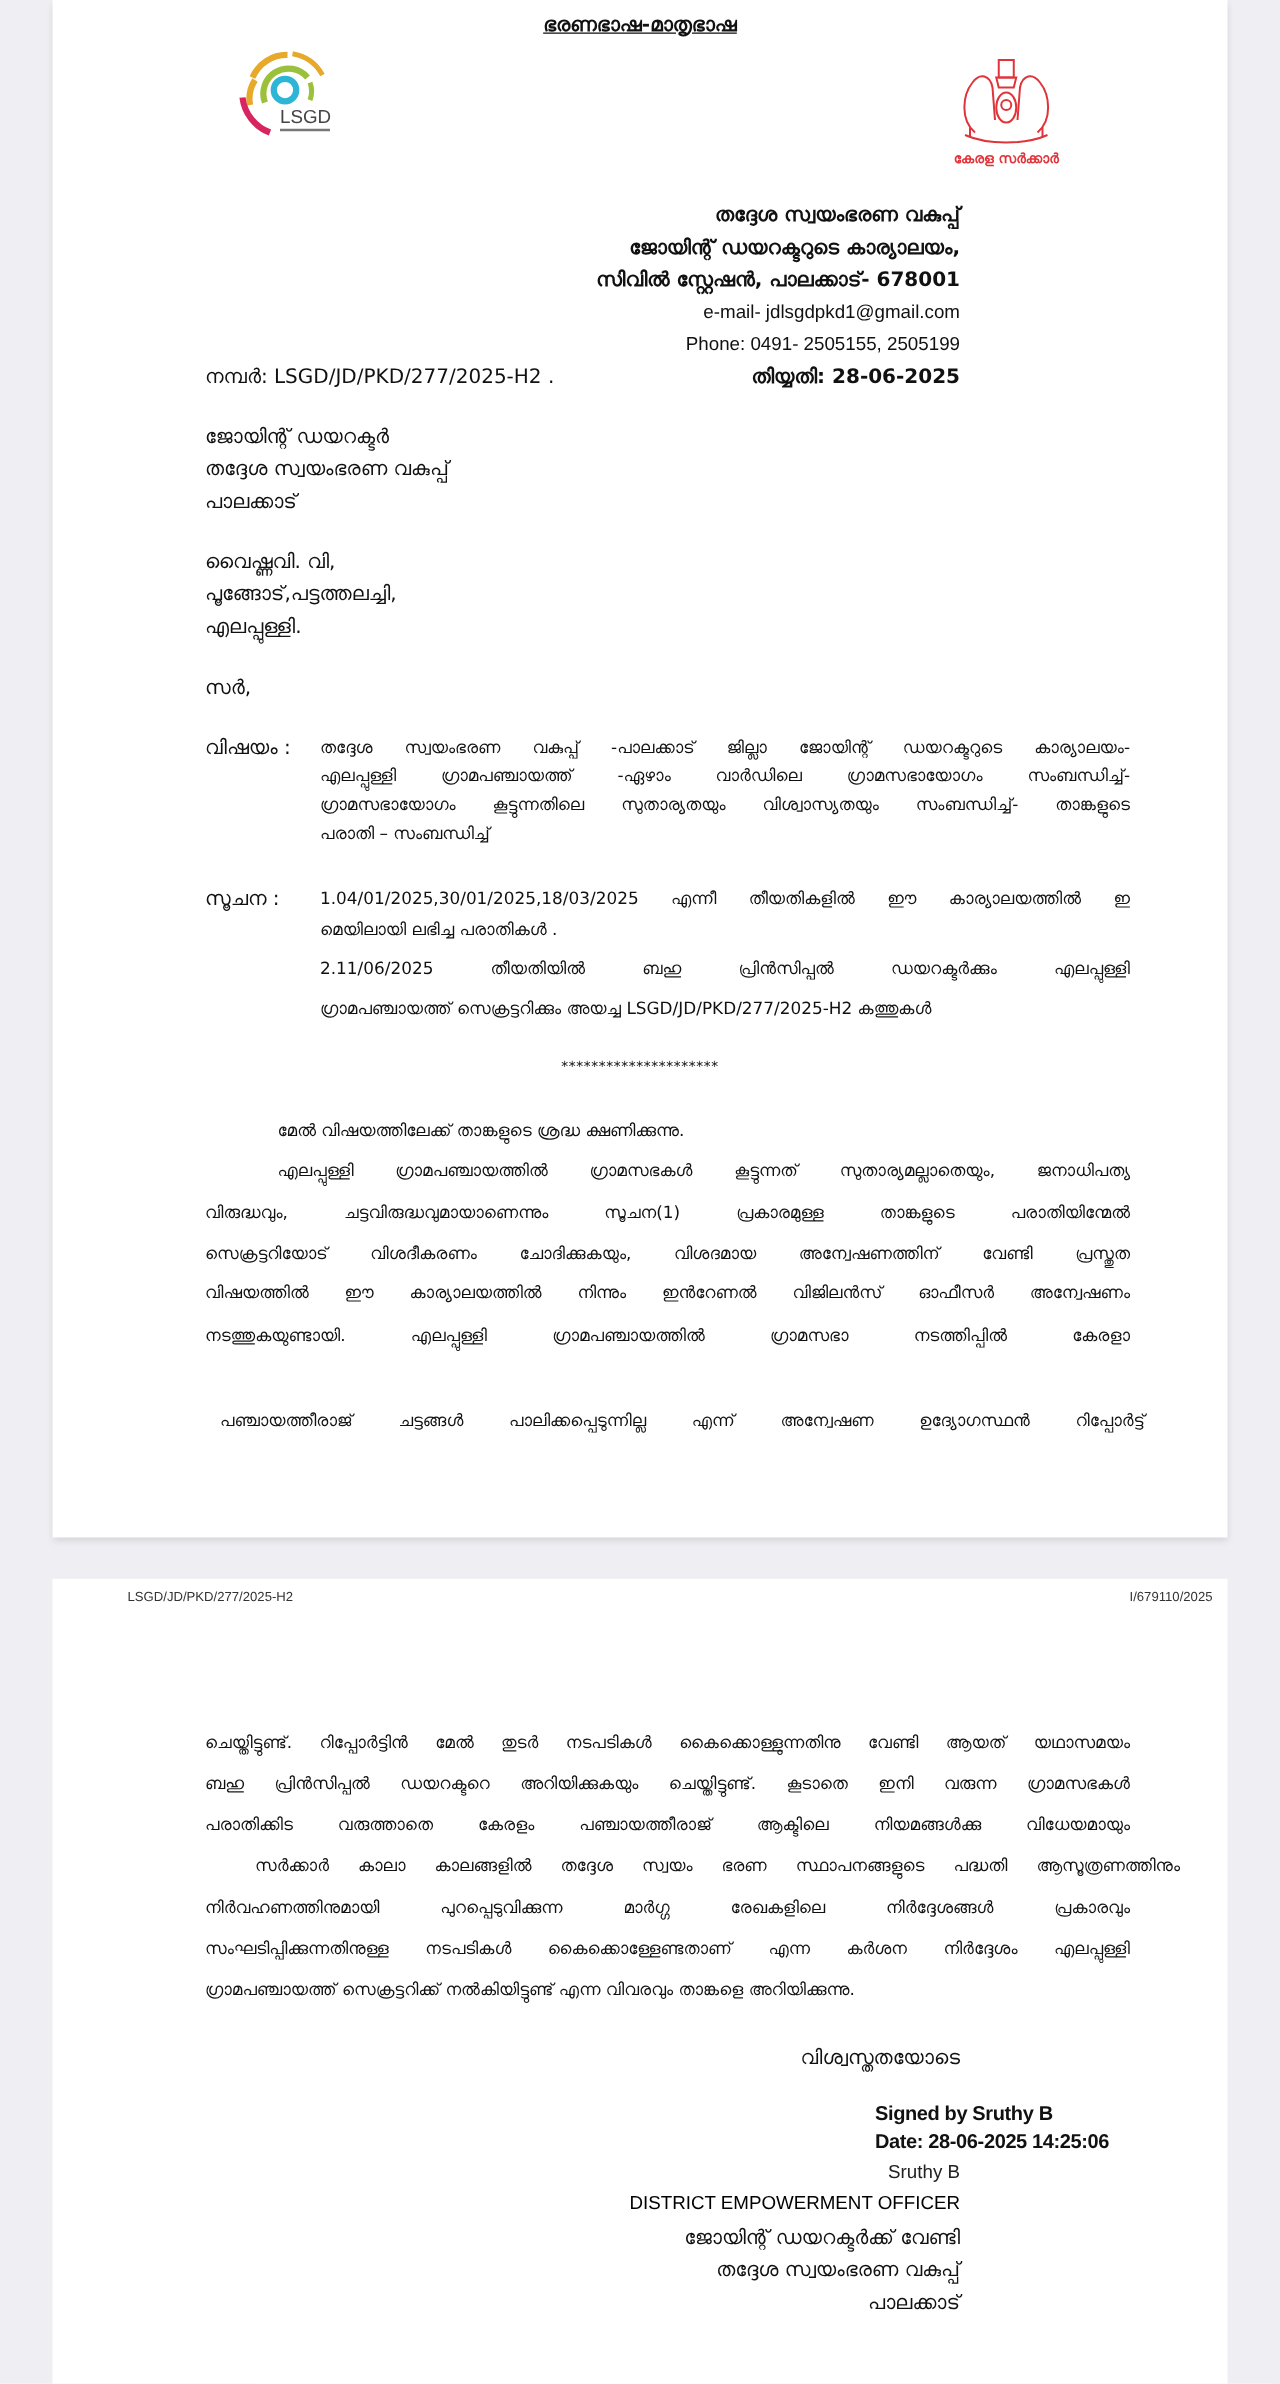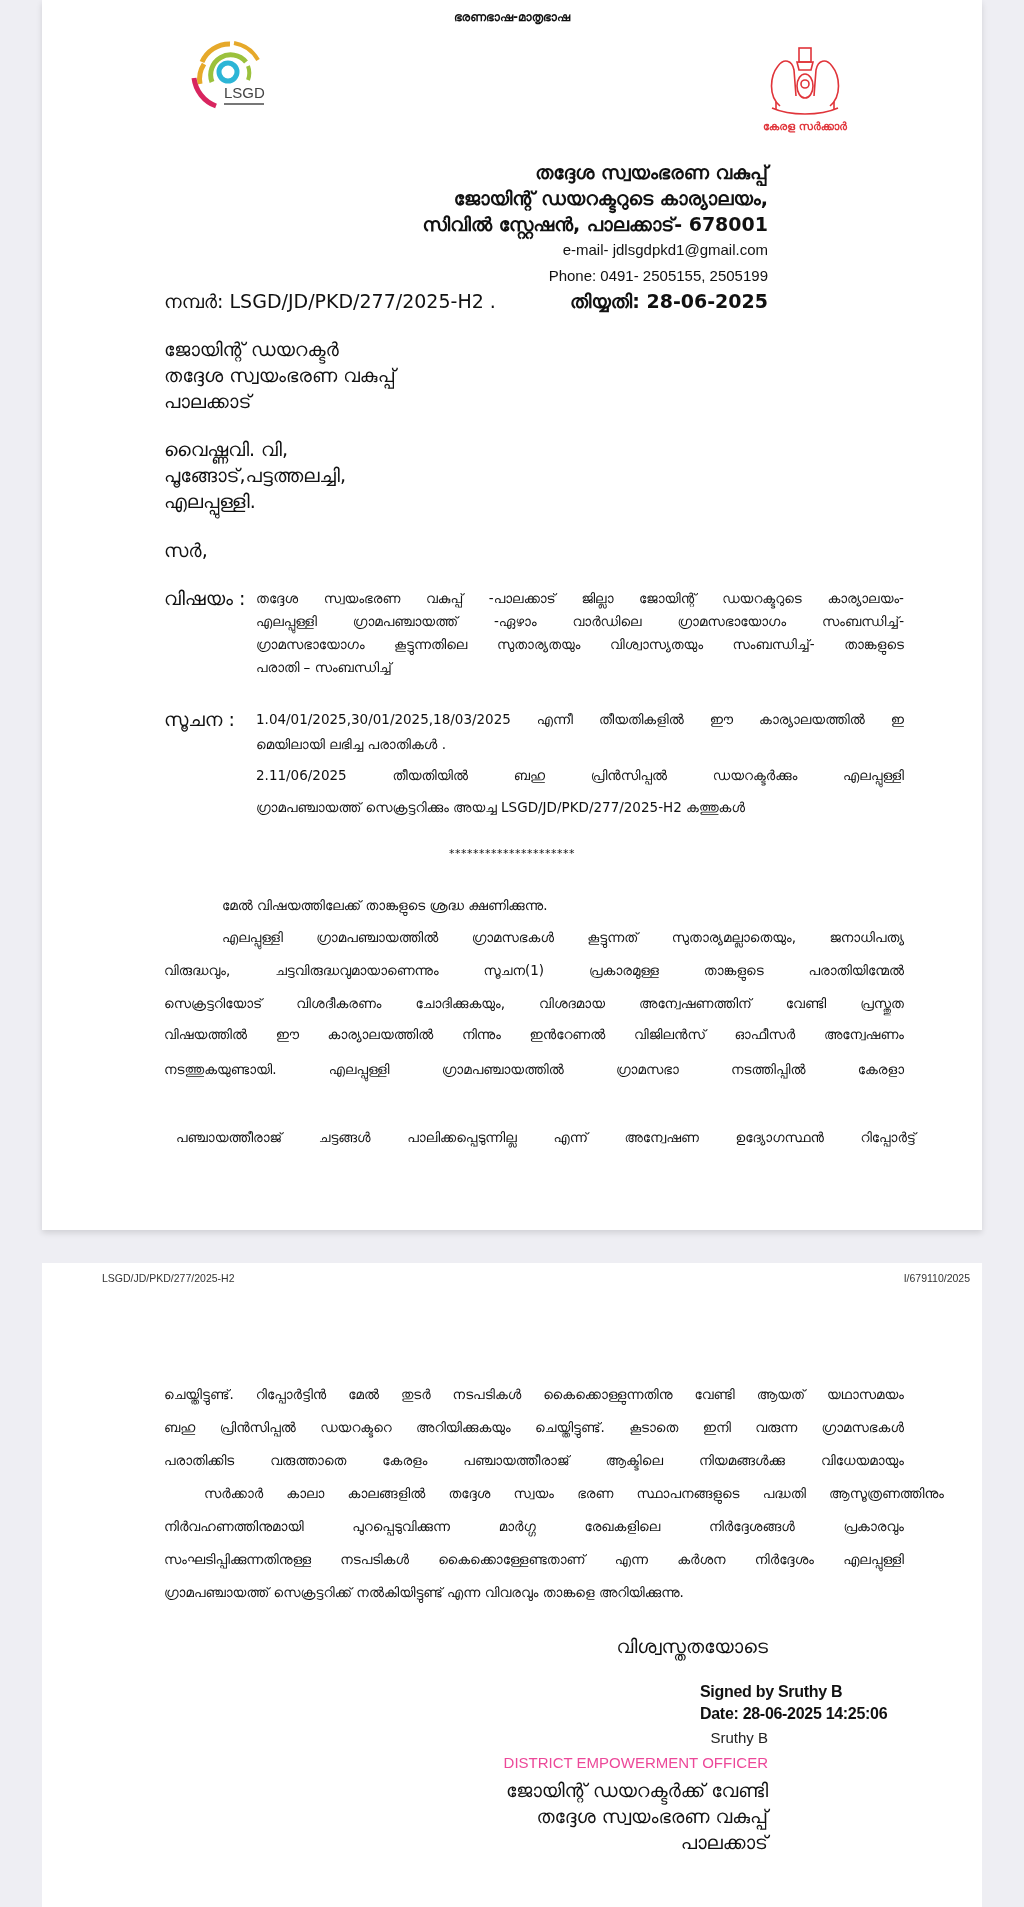--- a/index.html
+++ b/index.html
@@ -9,23 +9,23 @@
     font-family: "DejaVu Sans", "Liberation Sans", sans-serif;
     color:#111;
     position:relative;
   }
   .page {
     position:absolute; left:42px; width:940px; background:#ffffff;
   }
   #page1 { top:0; height:1230px; box-shadow:0 3px 6px rgba(0,0,0,0.12); }
   #page2 { top:1263px; height:644px; }
   .abs { position:absolute; white-space:nowrap; }
-  .ml { font-size:19px; line-height:18px; }
+  .ml { font-size:16px; line-height:18px; }
   .en { font-family:"Liberation Sans", sans-serif; font-size:15px; line-height:18px; }
-  .hdr-title { left:0; width:940px; top:10px; text-align:center; font-size:12px; font-weight:bold; }
+  .hdr-title { left:0; width:940px; top:10px; text-align:center; font-size:16px; text-decoration:underline; font-weight:bold; }
   .right-block { right:214px; text-align:right; }
   .logo-lsgd { left:148px; top:40px; width:90px; height:72px; }
   .logo-kerala { left:708px; top:36px; width:110px; height:100px; }
   .just { text-align:justify; text-align-last:justify; white-space:normal; }
   .para-line { position:absolute; left:122px; width:740px; font-size:13.5px; line-height:18px; }
   .foot { font-family:"Liberation Sans", sans-serif; font-size:10.5px; color:#333;padding-left:44px; }
   .sig-bold { font-family:"Liberation Sans", sans-serif; font-weight:bold; font-size:16px; letter-spacing:-0.3px; }
 </style>
 </head>
 <body>
@@ -116,17 +116,17 @@
   <div class="para-line just" style="top:221px;margin-left:40px;">സർക്കാർ കാലാ കാലങ്ങളിൽ തദ്ദേശ സ്വയം ഭരണ സ്ഥാപനങ്ങളുടെ പദ്ധതി ആസൂത്രണത്തിനും</div>
   <div class="para-line just" style="top:254px;">നിർവഹണത്തിനുമായി പുറപ്പെടുവിക്കുന്ന മാർഗ്ഗ രേഖകളിലെ നിർദ്ദേശങ്ങൾ പ്രകാരവും</div>
   <div class="para-line just" style="top:287px;">സംഘടിപ്പിക്കുന്നതിനുള്ള നടപടികൾ കൈക്കൊള്ളേണ്ടതാണ് എന്ന കർശന നിർദ്ദേശം എലപ്പുള്ളി</div>
   <div class="para-line" style="top:320px;">ഗ്രാമപഞ്ചായത്ത് സെക്രട്ടറിക്ക് നൽകിയിട്ടുണ്ട് എന്ന വിവരവും താങ്കളെ അറിയിക്കുന്നു.</div>
 
   <div class="abs ml right-block" style="top:374px;">വിശ്വസ്തതയോടെ</div>
 
   <div class="abs sig-bold" style="left:658px; top:420px;">Signed by Sruthy B</div>
   <div class="abs sig-bold" style="left:658px; top:442px;">Date: 28-06-2025 14:25:06</div>
   <div class="abs en right-block" style="top:466px; font-size:15px; color:#222;">Sruthy B</div>
-  <div class="abs en right-block" style="top:491px; font-size:15px; color:#ec4899;">DISTRICT EMPOWERMENT OFFICER</div>
+  <div class="abs en right-block" style="top:491px; font-size:15px; color:#000000;">DISTRICT EMPOWERMENT OFFICER</div>
   <div class="abs ml right-block" style="top:518px;margin-left:24px;">ജോയിന്റ് ഡയറക്ടർക്ക് വേണ്ടി</div>
   <div class="abs ml right-block" style="top:544px;">തദ്ദേശ സ്വയംഭരണ വകുപ്പ്</div>
   <div class="abs ml right-block" style="top:570px;">പാലക്കാട്</div>
 </div>
 
 </body></html>

